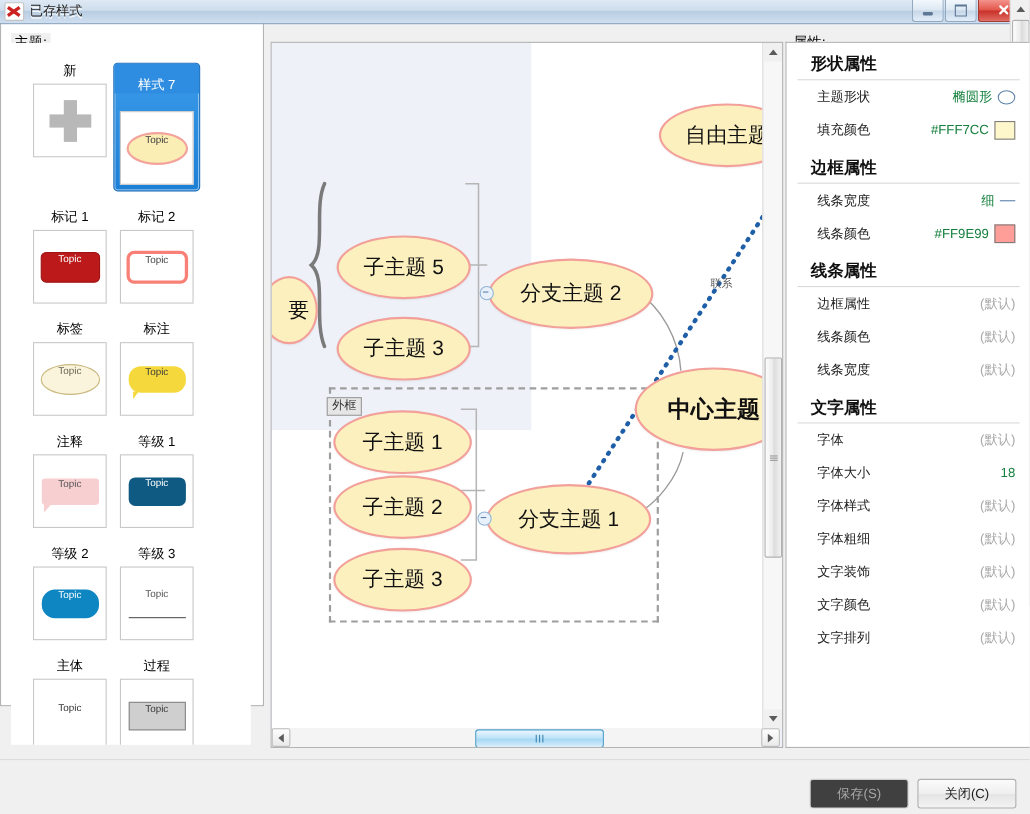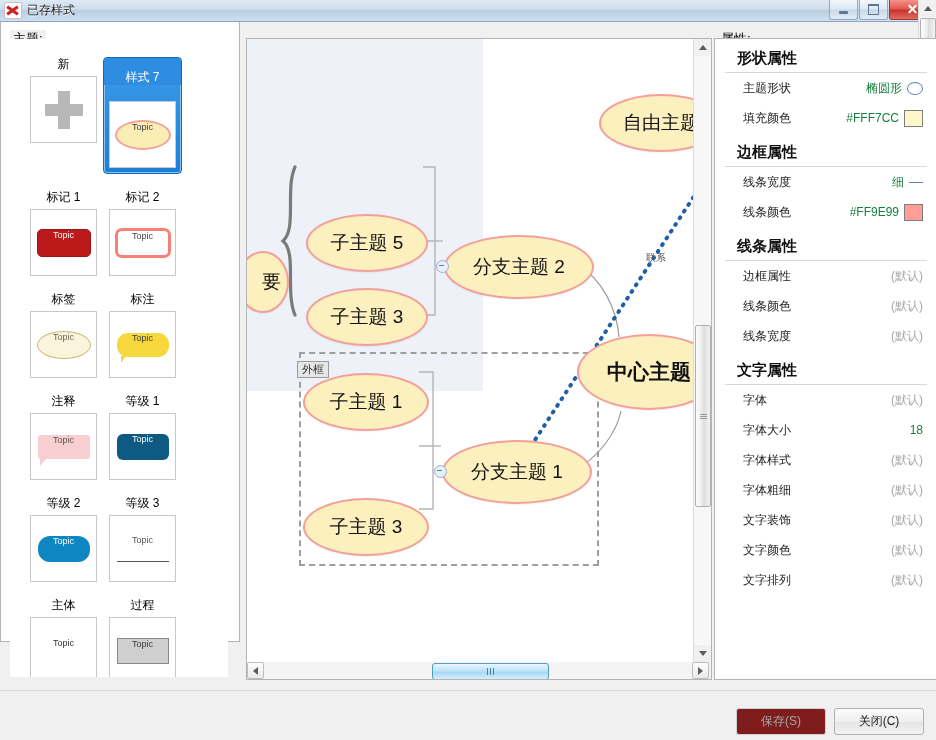--- a/index.html
+++ b/index.html
@@ -225,21 +225,21 @@
   #footer{
     position:absolute;left:0;top:690px;width:936px;height:50px;background:#f0f0f0;
     border-top:1px solid #dcdcdc;
   }
   .dlg-btn{
     position:absolute;top:17px;width:88px;height:25px;
     border:1px solid #b0b0b0;border-radius:3px;
     background:linear-gradient(to bottom,#fbfbfb,#efefef 50%,#e4e4e4 51%,#f3f3f3);
     font-size:12px;color:#1d1d1d;display:flex;align-items:center;justify-content:center;
   }
-  .dlg-btn.disabled{color:#a6a6a6;background:#7f1d1d;border-color:#cfcfcf;}
+  .dlg-btn.disabled{color:#a6a6a6;background:#404040;border-color:#cfcfcf;}
   #btn-save{right:110px;}
   #btn-close{right:12px;}
 </style>
 </head>
 <body>
 
 <div id="app">
 
   <div class="titlebar">
     <div class="app-icon"></div>
@@ -450,20 +450,23 @@
       <div class="node" style="left:59px;top:175px;width:118px;height:54px;">
         <span>子主题 5</span>
       </div>
       <div class="node" style="left:59px;top:249px;width:118px;height:54px;">
         <span>子主题 3</span>
       </div>
 
       <div class="node" style="left:56px;top:334px;width:122px;height:54px;">
         <span>子主题 1</span>
       </div>
+      <div class="node" style="left:56px;top:393px;width:122px;height:54px;">
+        <span>子主题 2</span>
+      </div>
       <div class="node" style="left:56px;top:459px;width:122px;height:54px;">
         <span>子主题 3</span>
       </div>
 
       <div class="rel-label" style="left:399px;top:212px;">联系</div>
     </div>
 
     <div class="vsb" style="right:0;top:0;height:623px;background:#f7f7f7;">
       <div class="arrow up">
           <div class="tri up"></div>

